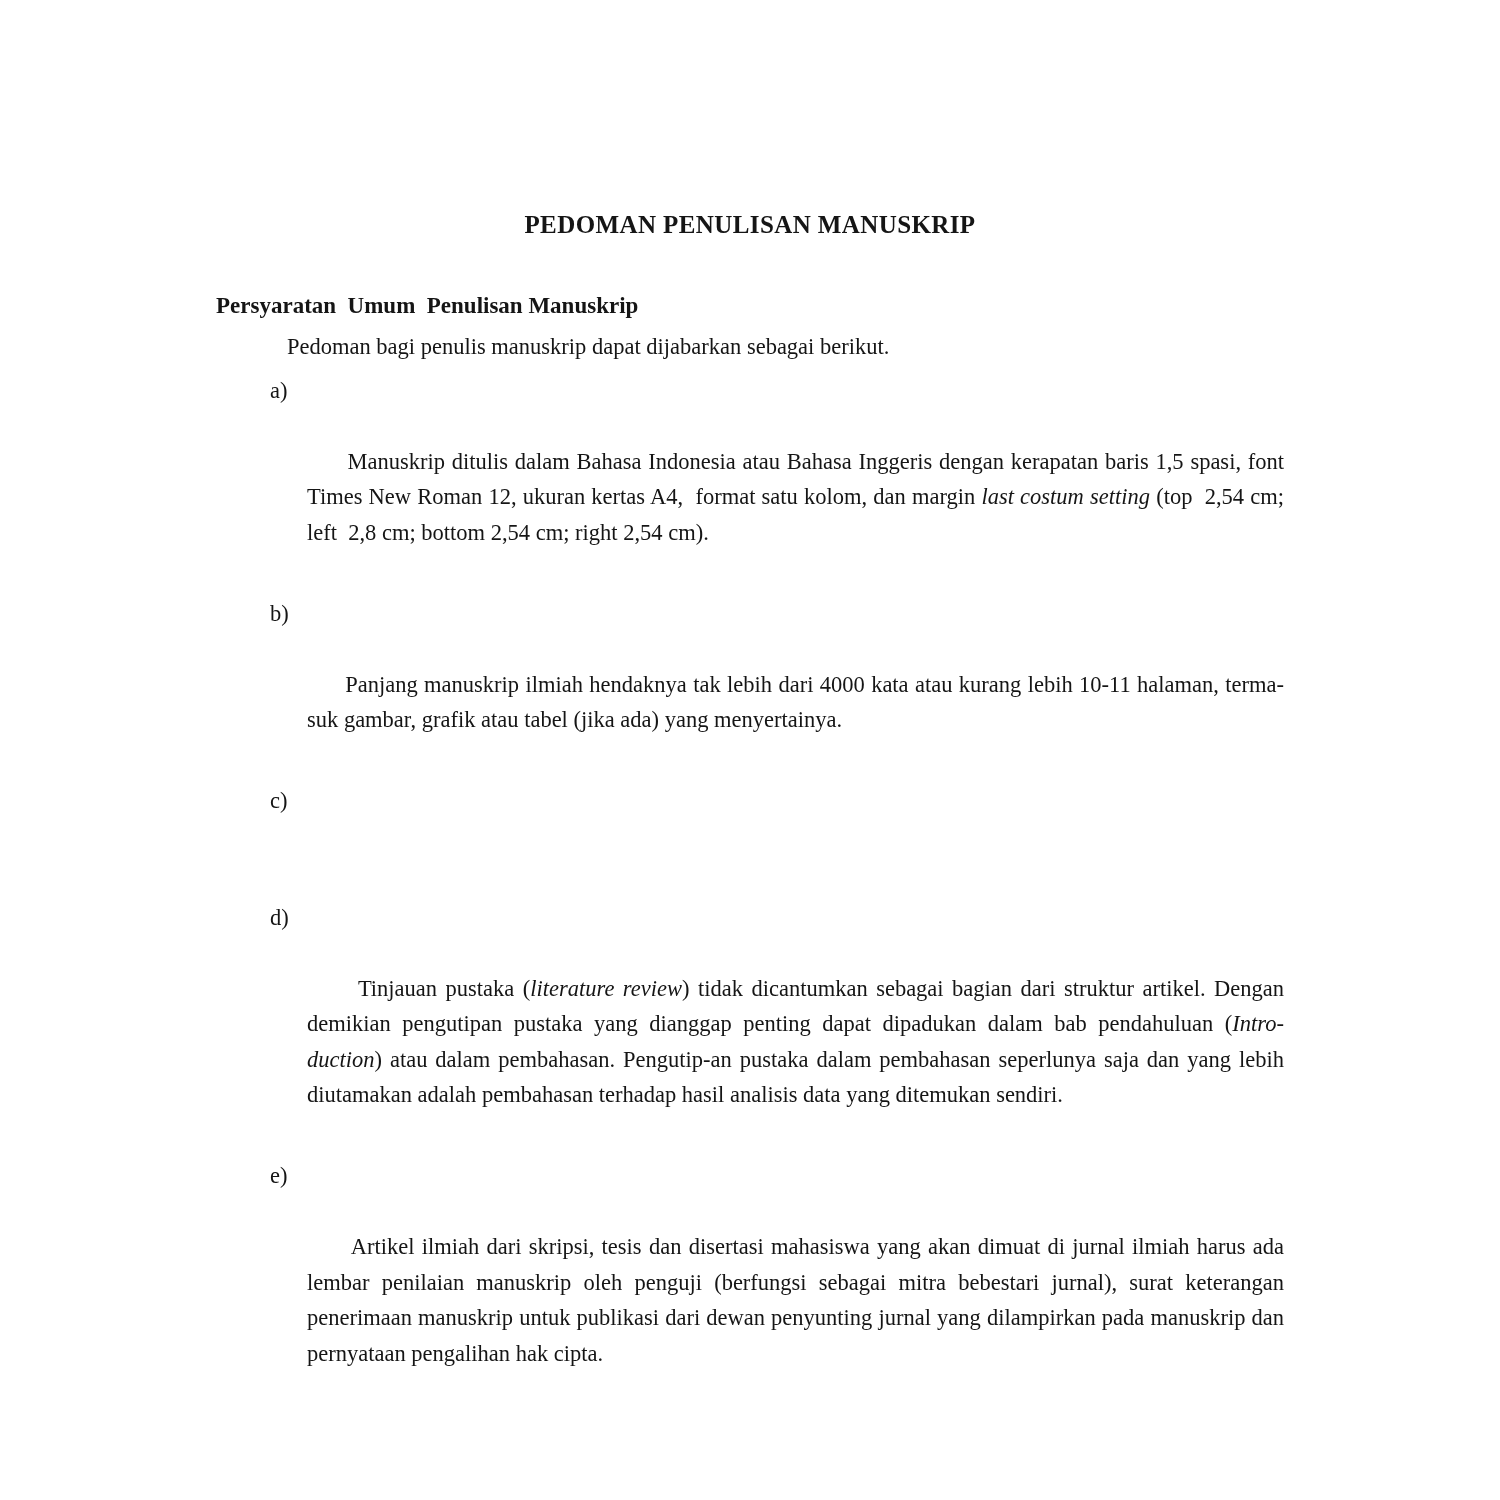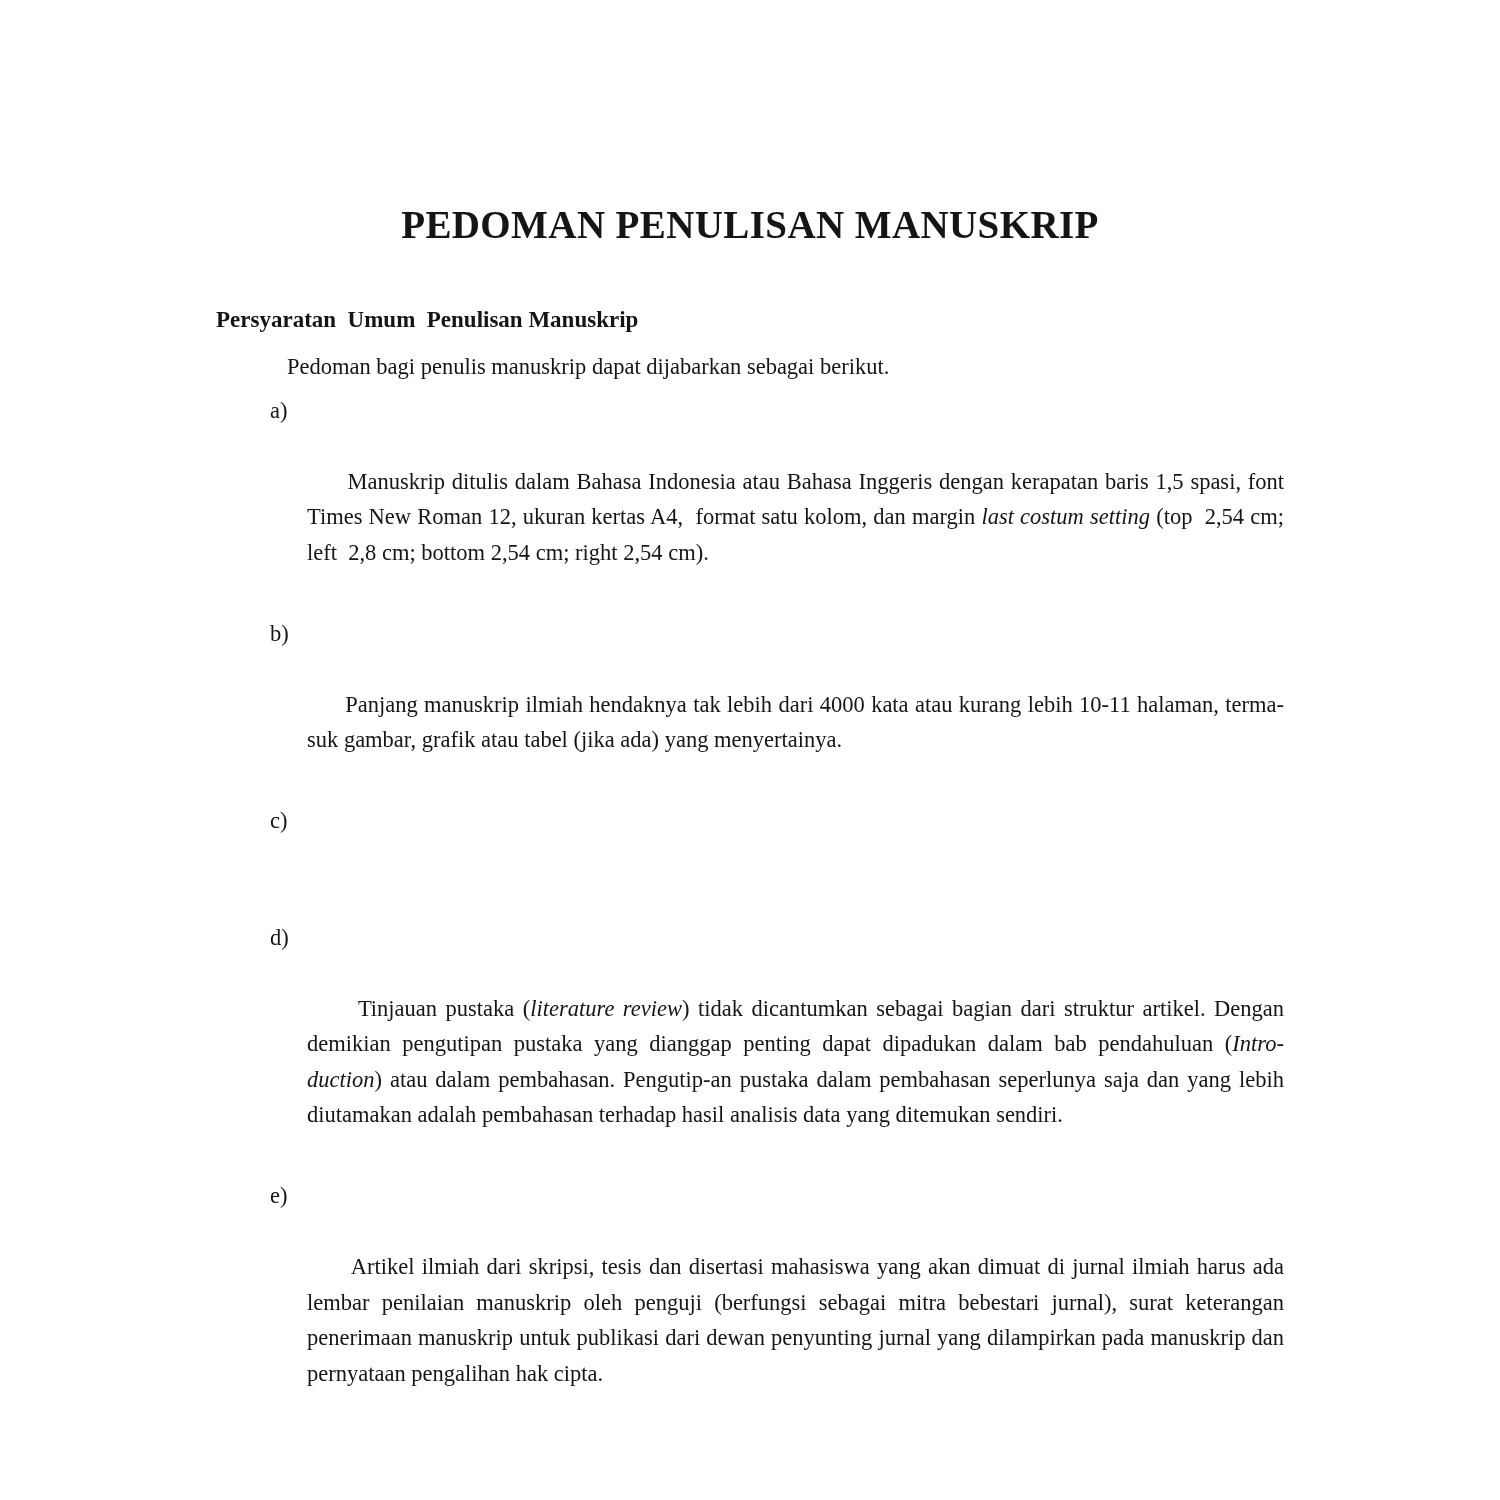--- a/index.html
+++ b/index.html
@@ -12,33 +12,33 @@
     padding: 205px 216px 0 216px;
     overflow: hidden;
     font-family: "Liberation Serif", "DejaVu Serif", serif;
     font-size: 22.5px;
     line-height: 35.5px;
     color: #151515;
   }
   .doc-title {
     text-align: center;
     font-weight: 700;
-    font-size: 39px;
+    font-size: 25px;
     line-height: 40px;
     letter-spacing: 0.4px;
   }
   .h-section {
     font-weight: 700;
     font-size: 23px;
     line-height: 26px;
     white-space: pre-wrap;
   }
-  .h-persyaratan { margin-top: 62px; }
+  .h-persyaratan { margin-top: 48px; }
   .intro {
-    margin-top: 16px;
+    margin-top: 10px;
     text-indent: 71px;
   }
   .list { margin-top: 8px; }
   .li {
     position: relative;
     padding-left: 91px;
     text-align: justify;
     margin-bottom: 10px;
     white-space: pre-wrap;
   }

